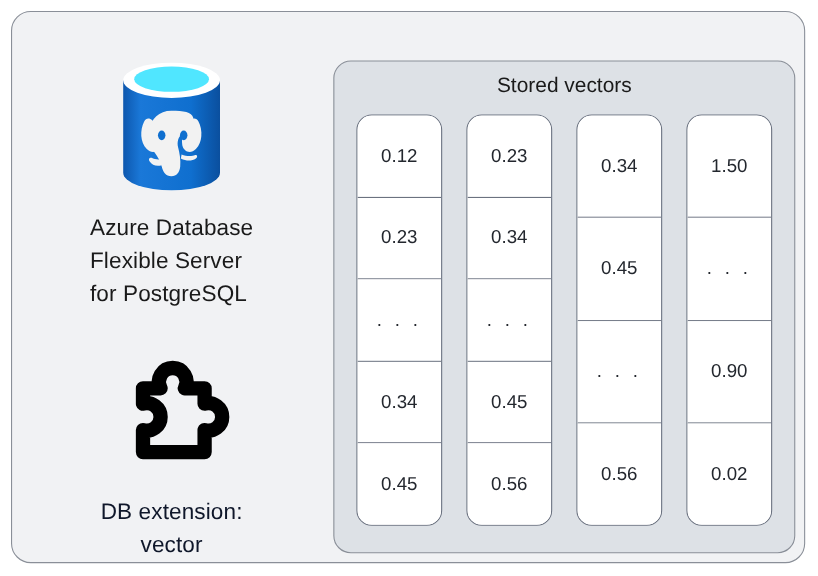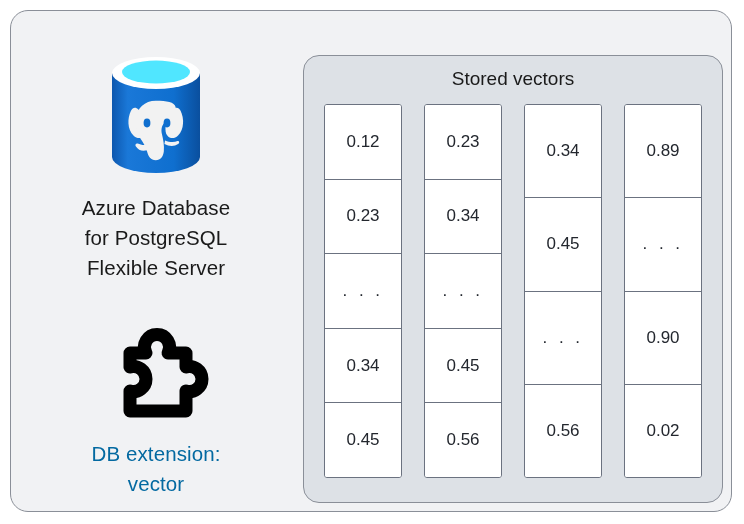--- a/index.html
+++ b/index.html
@@ -47,37 +47,37 @@
   }
 
   .db-logo {
     width: 104px;
     height: 130px;
     margin-top: 10px;
   }
 
   .db-label {
     margin-top: 12px;
-    text-align: center;
+    text-align: left;
     color: #1a1a1a;
     font-size: 20.5px;
     line-height: 30px;
     letter-spacing: 0.1px;
   }
 
   .puzzle-wrap {
     margin-top: 36px;
     width: 120px;
     height: 108px;
   }
 
   .ext-label {
-    margin-top: 12px;
+    margin-top: 24px;
     text-align: center;
-    color: #0369a1;
+    color: #0f172a;
     font-size: 20.5px;
     line-height: 30px;
     letter-spacing: 0.1px;
   }
 
   
   .vectors-panel {
     position: absolute;
     left: 292px;
     top: 44px;
@@ -108,21 +108,21 @@
     display: flex;
     justify-content: space-between;
   }
 
   .vector-col {
     width: 78px;
     display: flex;
     flex-direction: column;
     box-sizing: border-box;
     border: 1.2px solid #6b7280;
-    border-radius: 3px;
+    border-radius: 14px;
     background: #ffffff;
     overflow: hidden;
   }
 
   .vector-cell {
     flex: 1 1 0;
     display: flex;
     align-items: center;
     justify-content: center;
     background: #ffffff;
@@ -191,22 +191,22 @@
 
           <g fill="#0f6fcf">
             <ellipse cx="43" cy="72" rx="3.4" ry="4.4"></ellipse>
             <ellipse cx="63" cy="72" rx="3.4" ry="4.4"></ellipse>
           </g>
         </svg>
       </div>
 
       <div class="db-label">
         <div>Azure Database</div>
+        <div>Flexible Server</div>
         <div>for PostgreSQL</div>
-        <div>Flexible Server</div>
       </div>
 
       <div class="puzzle-wrap">
         <svg viewBox="0 0 120 108" width="120" height="108" aria-hidden="true">
           <path fill="none" stroke="#000000" stroke-width="13" stroke-linejoin="round" stroke-linecap="round" d="M34 34
                    L50 34
                    A12.5 12.5 0 1 1 72 34
                    L90 34
                    L90 48
                    A12.5 12.5 0 1 1 90 72
@@ -247,21 +247,21 @@
         </div>
 
         <div class="vector-col">
           <div class="vector-cell">0.34</div>
           <div class="vector-cell">0.45</div>
           <div class="vector-cell ellipsis">. . .</div>
           <div class="vector-cell">0.56</div>
         </div>
 
         <div class="vector-col">
-          <div class="vector-cell">0.89</div>
+          <div class="vector-cell">1.50</div>
           <div class="vector-cell ellipsis">. . .</div>
           <div class="vector-cell">0.90</div>
           <div class="vector-cell">0.02</div>
         </div>
 
       </div>
     </div>
 
   </div>
 </div>

